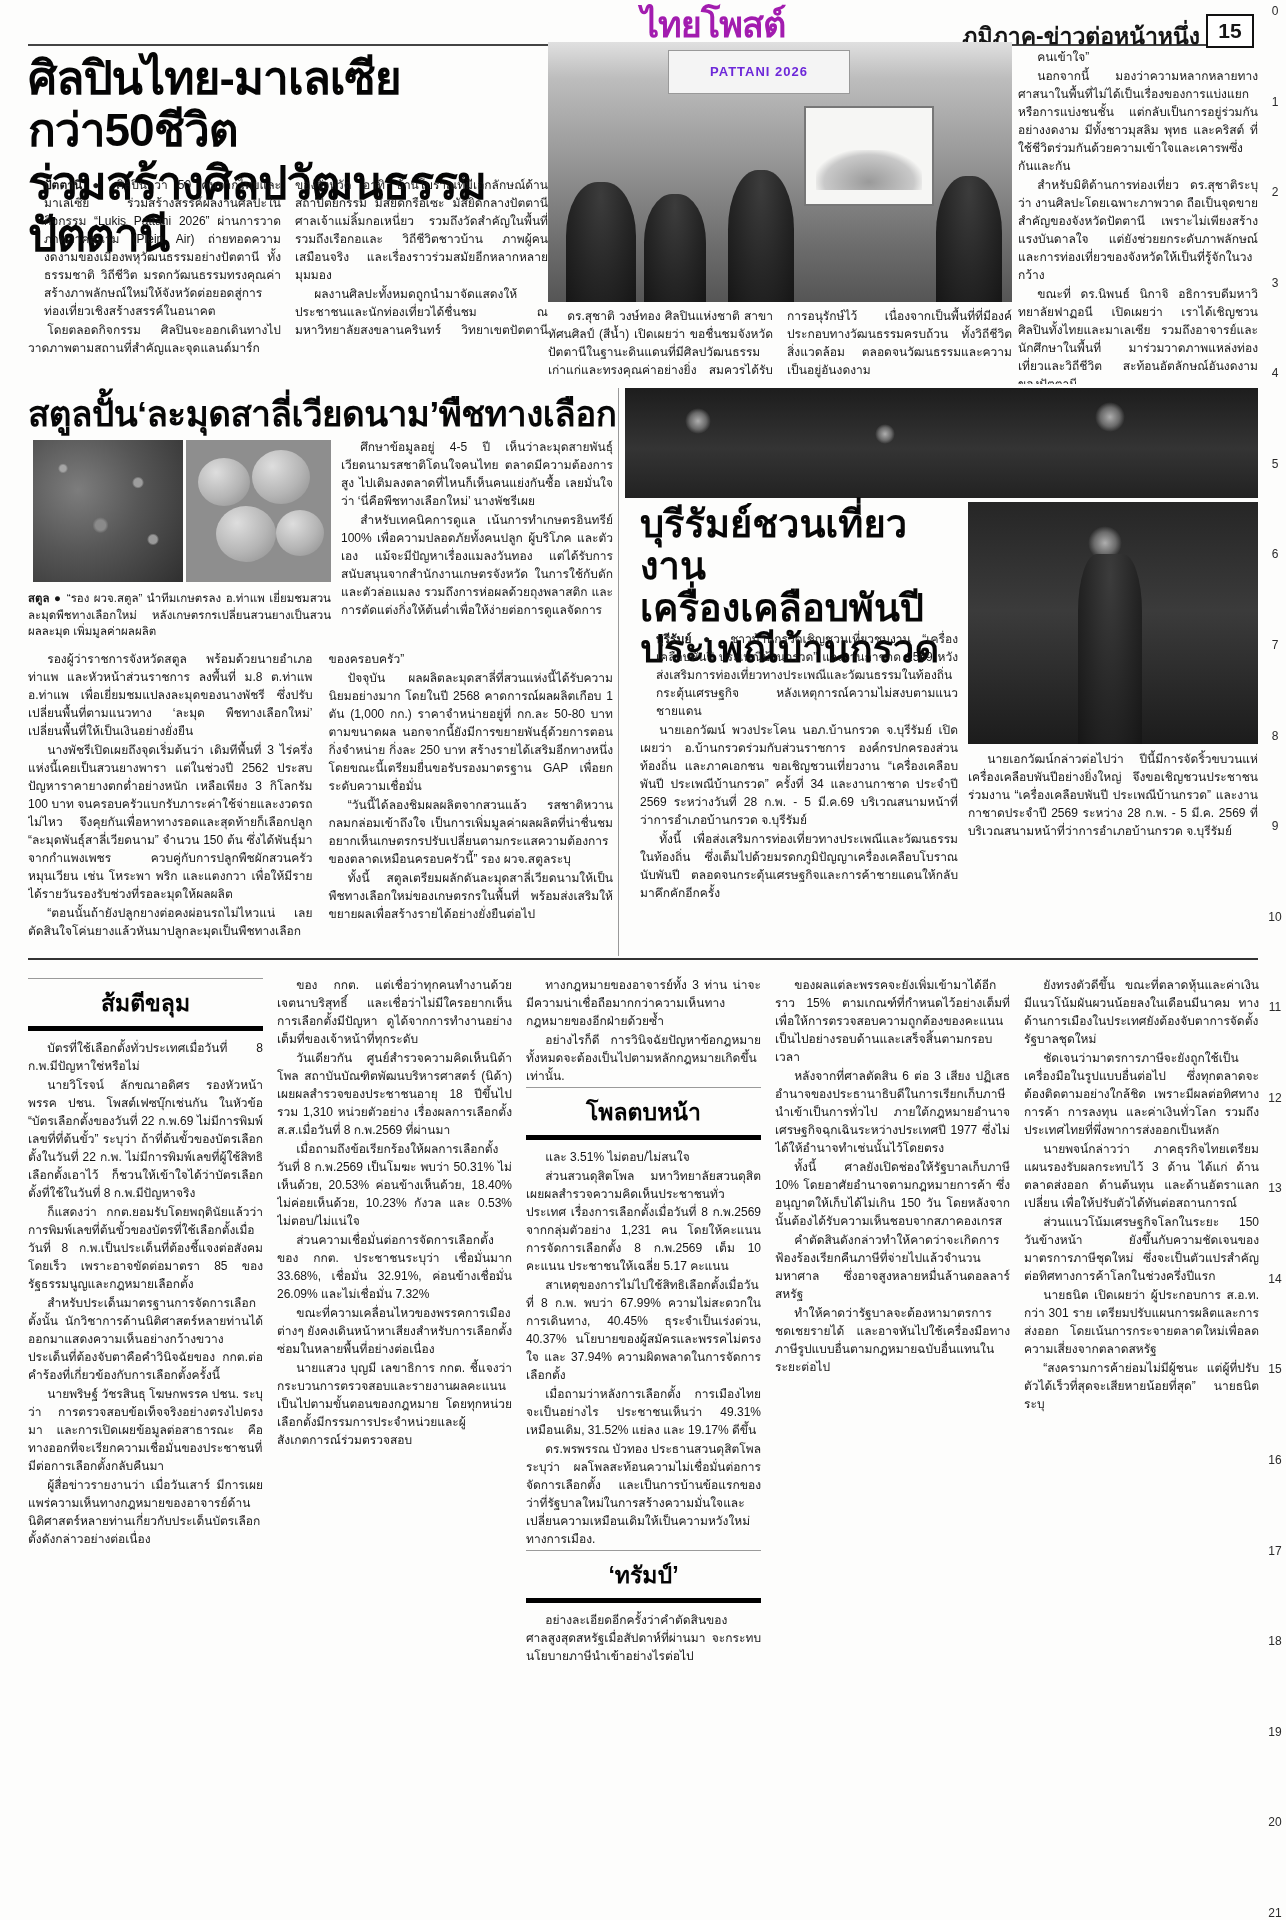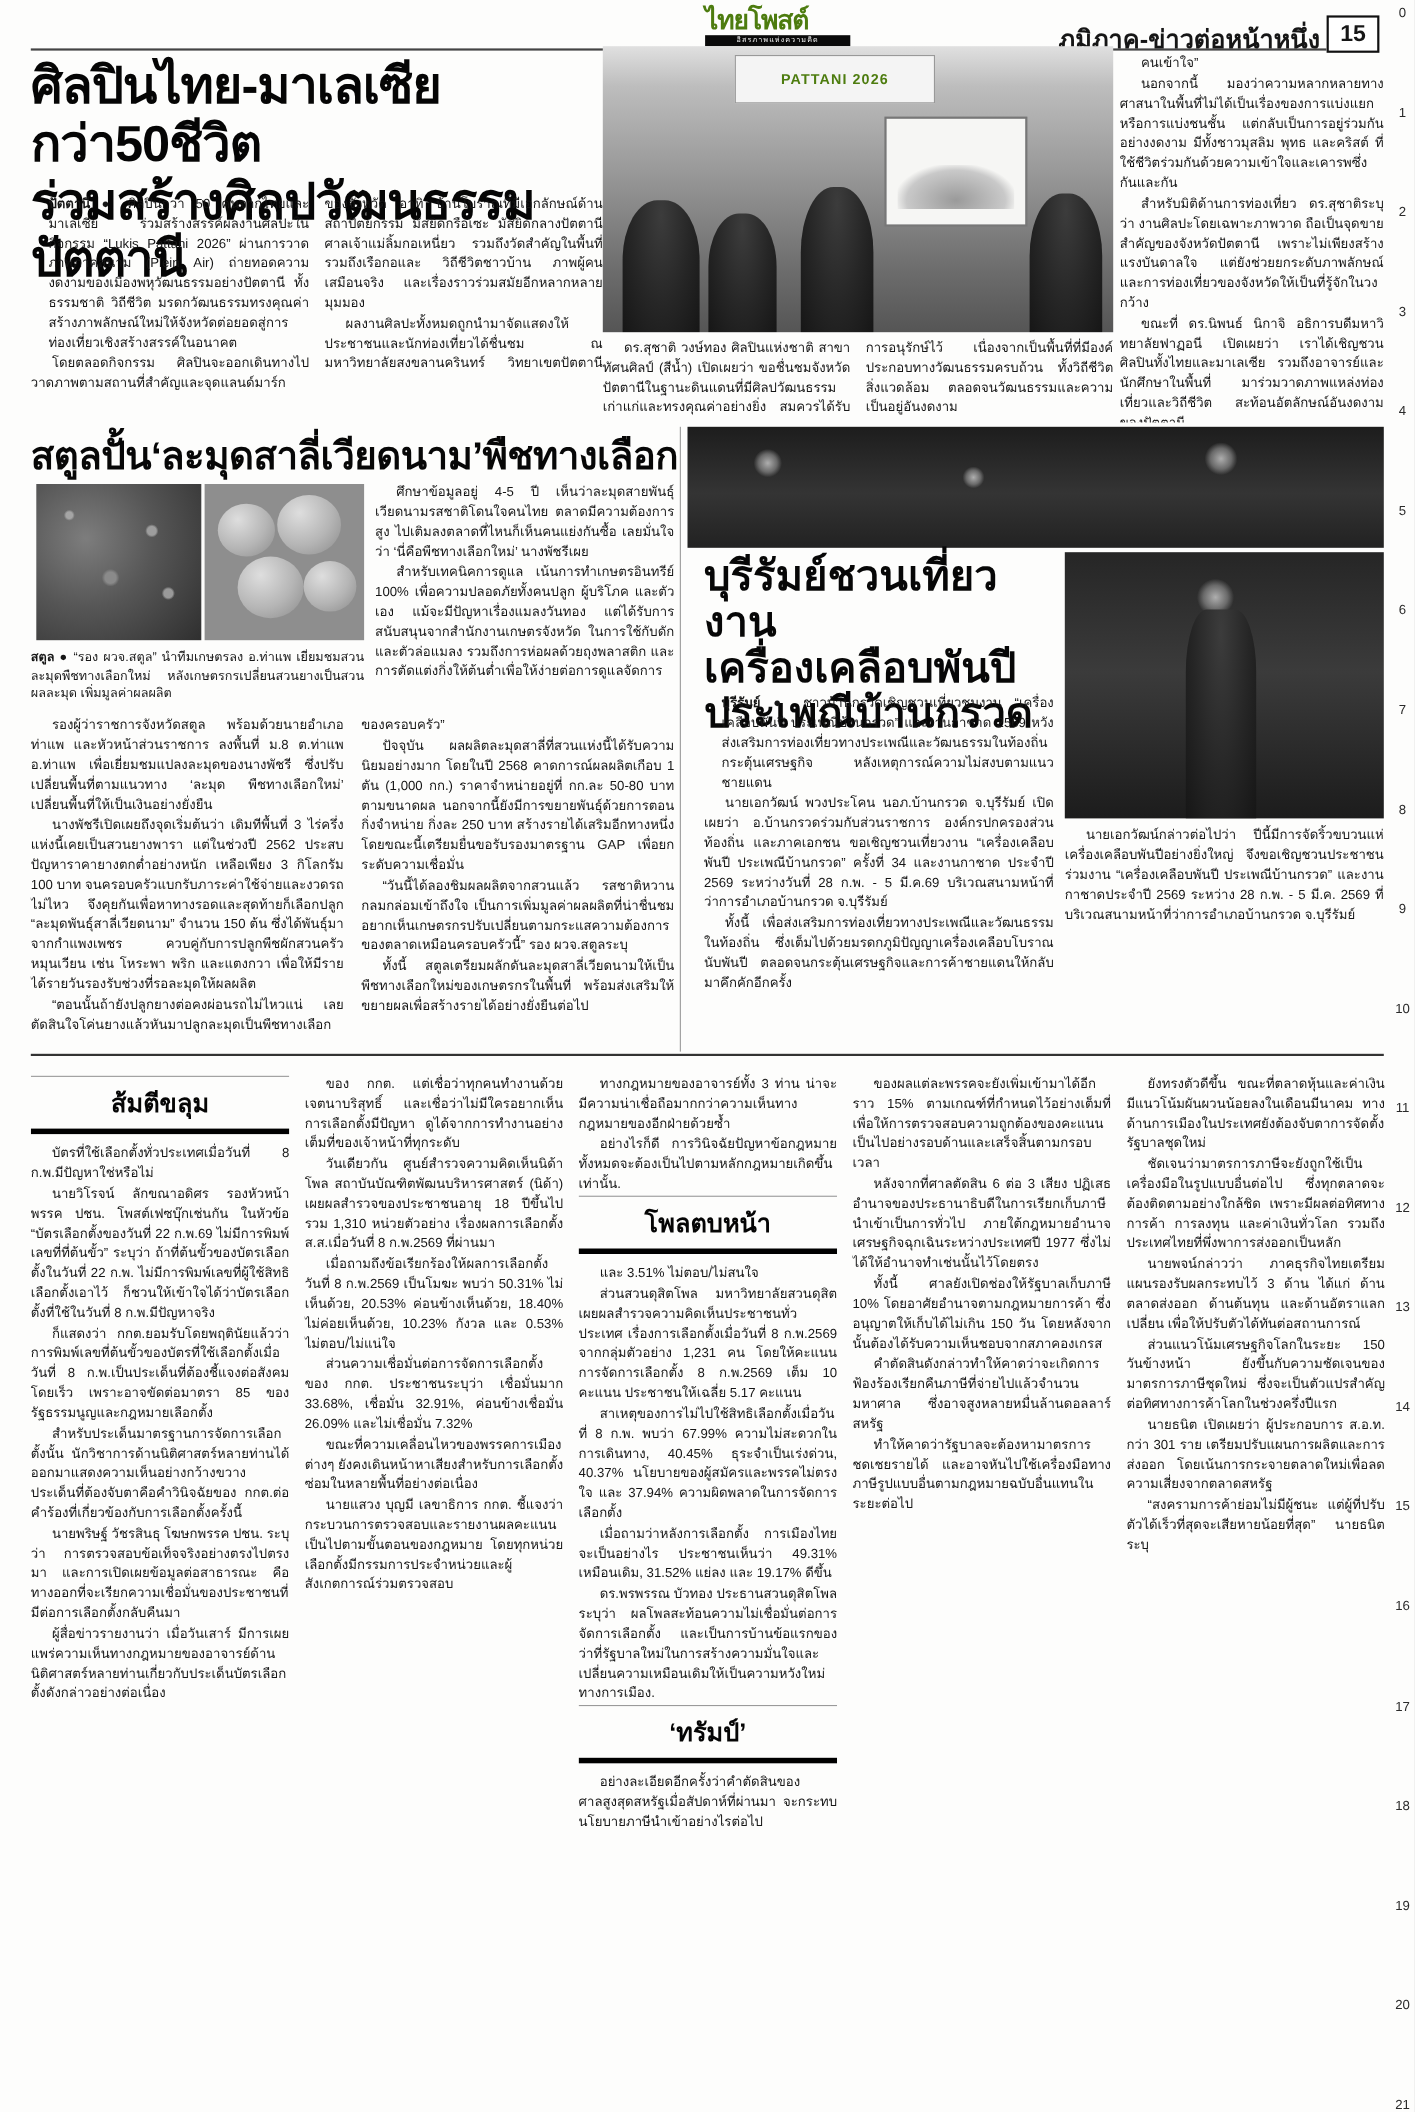--- a/index.html
+++ b/index.html
@@ -1,21 +1,21 @@
 <!DOCTYPE html>
 <html><head>
 <meta charset="utf-8">
 <style>
   html,body{margin:0;padding:0;background:#e8e8e6;}
   .sheet{position:relative;width:1286px;height:1920px;margin:0 auto;background:#fdfdfc;color:#161616;
          font-family:"Liberation Sans","DejaVu Sans",sans-serif;overflow:hidden;}
   
   .head-rule{position:absolute;left:28px;top:44px;width:1178px;height:2px;background:#444;}
   .logo{position:absolute;left:633px;top:6px;width:170px;background:#fdfdfc;padding:0 8px;}
-  .logo-text{font-size:24px;font-weight:900;letter-spacing:-1px;color:#4d7c0f;line-height:1.05;}
+  .logo-text{font-size:36px;font-weight:900;letter-spacing:-1px;color:#a21caf;line-height:1.05;}
   .logo-bar{margin-top:1px;width:132px;height:10px;background:#0a0a0a;color:#fff;font-size:6.5px;
             text-align:center;line-height:10px;letter-spacing:1px;}
   .section-label{position:absolute;right:86px;top:18px;font-size:23px;font-weight:800;}
   .page-box{position:absolute;right:32px;top:14px;width:44px;height:30px;border:2px solid #111;
             font-size:21px;font-weight:800;text-align:center;line-height:30px;background:#fff;}
   
   .ruler{position:absolute;right:0;top:0;height:1916px;width:22px;display:flex;flex-direction:column;
          justify-content:space-between;padding:4px 0;}
   .ruler div{font-size:12px;color:#2a2a2a;text-align:center;}
   
@@ -26,21 +26,21 @@
   .hl1{position:absolute;left:28px;top:52px;width:525px;font-size:46px;font-weight:900;line-height:1.14;
        letter-spacing:-1px;color:#050505;}
   .a1-cols{position:absolute;left:28px;top:176px;width:520px;height:190px;column-count:2;column-gap:14px;overflow:hidden;}
   .a1-under{position:absolute;left:548px;top:307px;width:464px;height:76px;column-count:2;column-gap:14px;overflow:hidden;}
   .a1-right{position:absolute;left:1018px;top:48px;width:240px;height:336px;overflow:hidden;}
   
   .photo{position:absolute;overflow:hidden;}
   .ph-top{left:548px;top:42px;width:464px;height:260px;
      background:linear-gradient(180deg,#e0e0e0 0%,#bdbdbd 14%,#9b9b9b 42%,#6d6d6d 78%,#555 100%);}
   .ph-top .banner{position:absolute;left:120px;top:8px;width:180px;height:42px;background:#f4f4f4;
-     border:1px solid #999;color:#4d7c0f;font-size:13px;font-weight:800;text-align:center;line-height:42px;letter-spacing:1px;}
+     border:1px solid #999;color:#6d28d9;font-size:13px;font-weight:800;text-align:center;line-height:42px;letter-spacing:1px;}
   .ph-top .painting{position:absolute;left:258px;top:66px;width:126px;height:96px;background:#f6f6f4;
      box-shadow:0 0 0 2px #777;}
   .ph-top .painting i{position:absolute;left:10px;top:42px;width:106px;height:40px;display:block;
      background:radial-gradient(ellipse at 50% 80%,#9a9a9a 0%,#c9c9c9 60%,transparent 75%);}
   .fig{position:absolute;bottom:0;background:radial-gradient(ellipse at 50% 12%,#3c3c3c 0%,#262626 55%,#161616 100%);
        border-radius:45% 45% 0 0;}
   .ph-woman{left:33px;top:440px;width:150px;height:142px;
      background:radial-gradient(circle at 30% 35%,#7d7d7d 0%,#565656 45%,#2f2f2f 100%);}
   .ph-woman .leafs{position:absolute;inset:0;background:
      radial-gradient(circle at 20% 20%,#a5a5a5 3px,transparent 5px),

